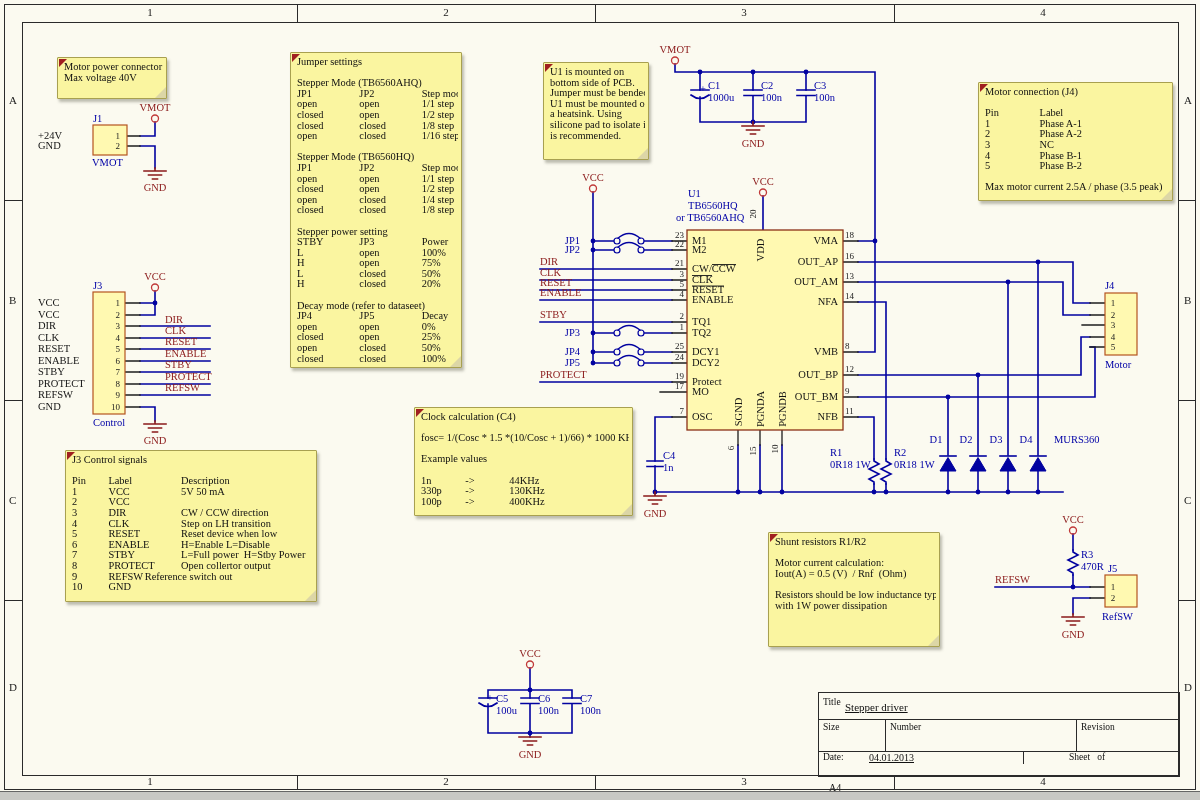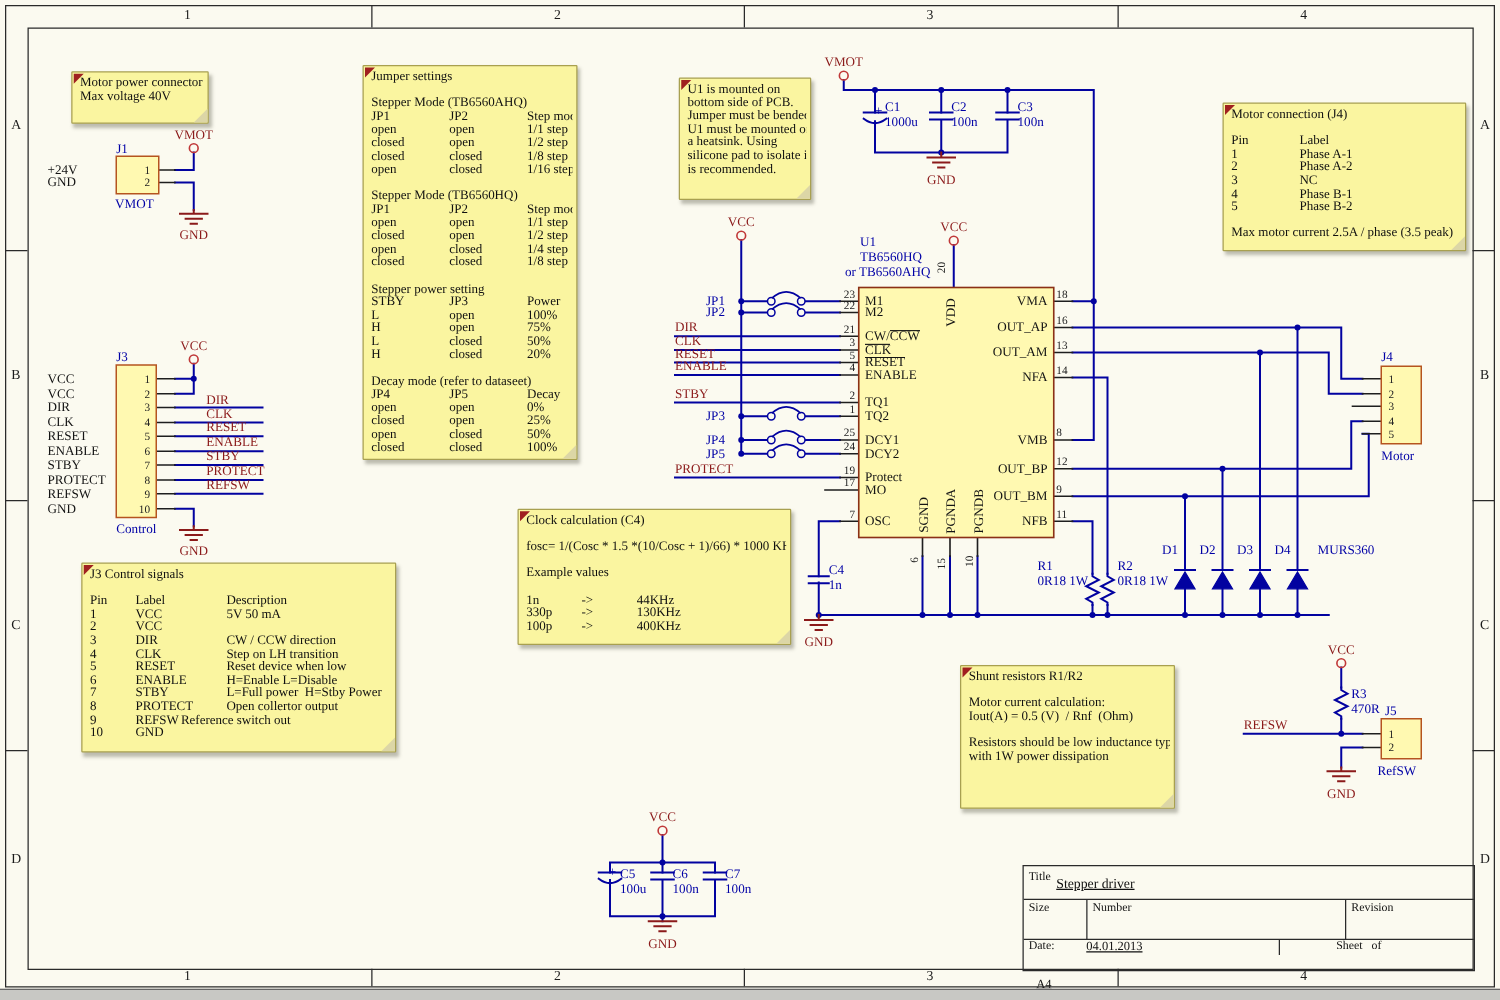--- a/index.html
+++ b/index.html
@@ -501,21 +501,21 @@
 Resistors should be low inductance types
 with 1W power dissipation</div>
 </div>
 
 <div class="tb">
   <span class="lbl" style="left:4px;top:4px;">Title</span>
   <span class="val big" style="left:26px;top:8px;">Stepper driver</span>
   <div class="cell bt" style="left:0;top:26px;width:360px;height:32px;">
     <span class="lbl" style="left:4px;top:2px;">Size</span>
     <span class="val" style="left:10px;top:17px;margin-top:45px;">A4</span>
-    <div class="cell bl" style="left:50px;top:0;width:207px;height:32px;padding-left:27px;">
+    <div class="cell bl" style="left:66px;top:0;width:207px;height:32px;padding-left:27px;">
       <span class="lbl" style="left:4px;top:2px;">Number</span>
     </div>
     <div class="cell bl" style="left:257px;top:0;width:103px;height:32px;">
       <span class="lbl" style="left:4px;top:2px;">Revision</span>
     </div>
   </div>
   <div class="cell bt" style="left:0;top:58px;width:360px;height:12px;">
     <span class="lbl" style="left:4px;top:0;">Date:</span>
     <span class="val" style="left:50px;top:0;">04.01.2013</span>
     <div class="cell bl" style="left:204px;top:0;width:156px;height:12px;">

